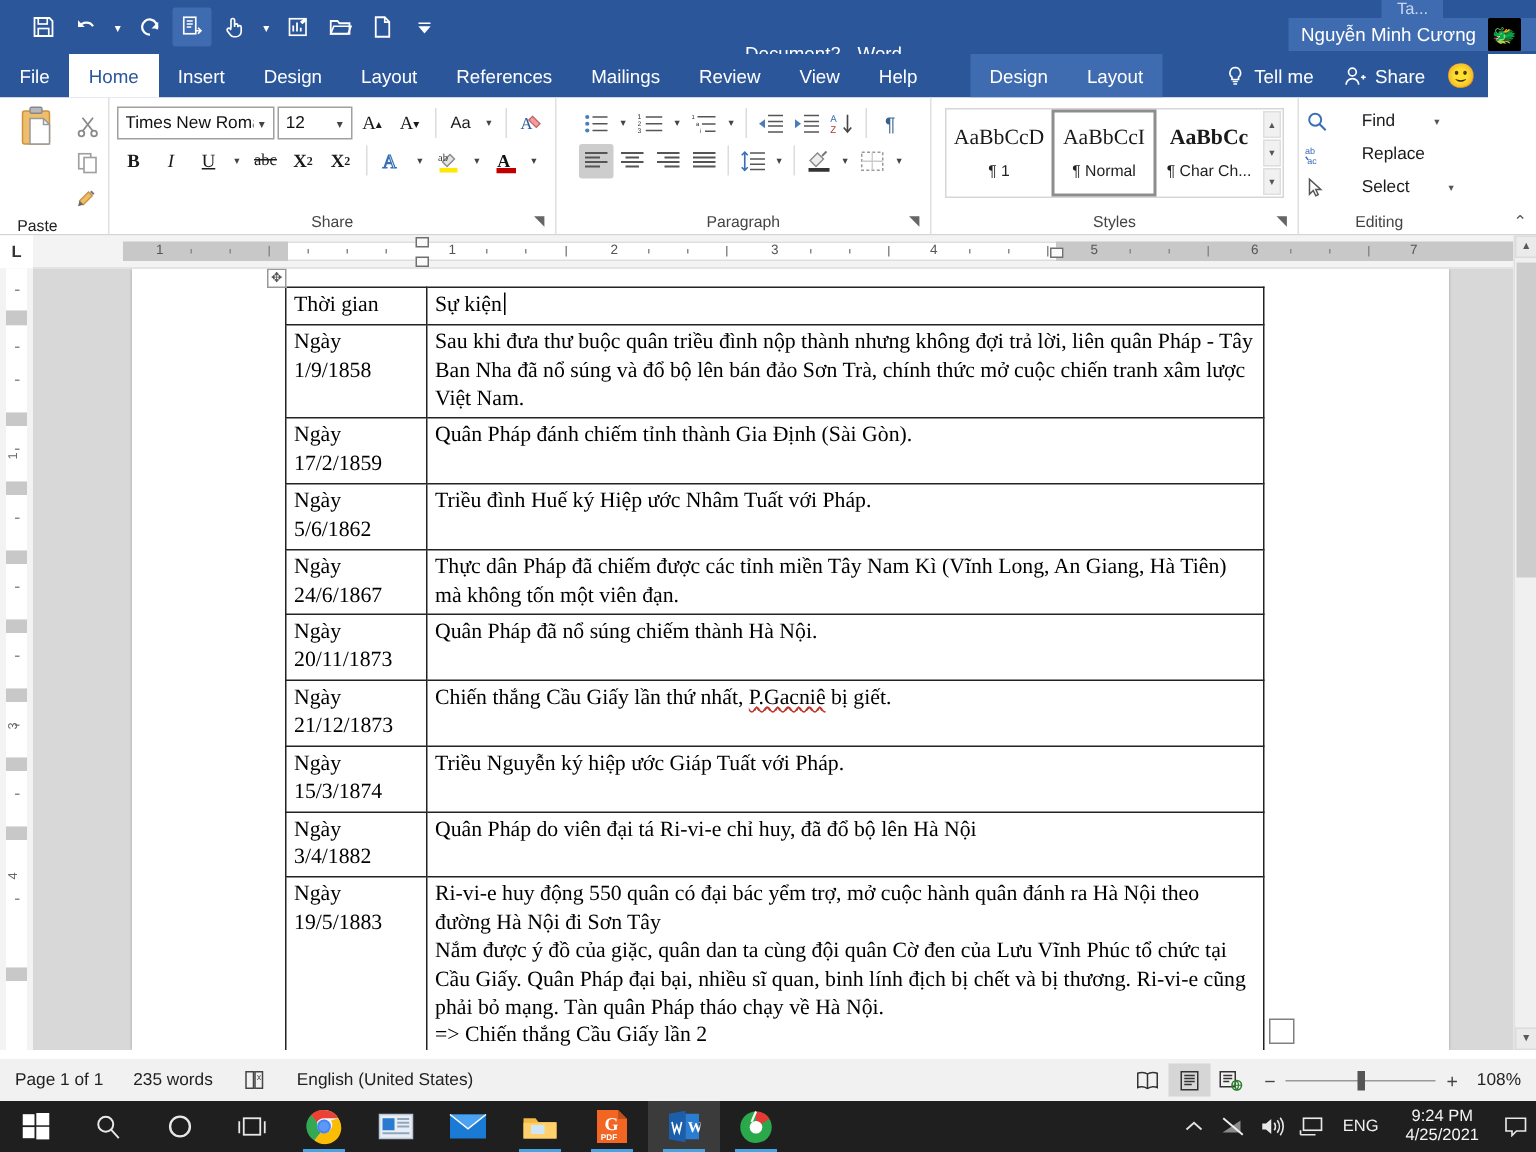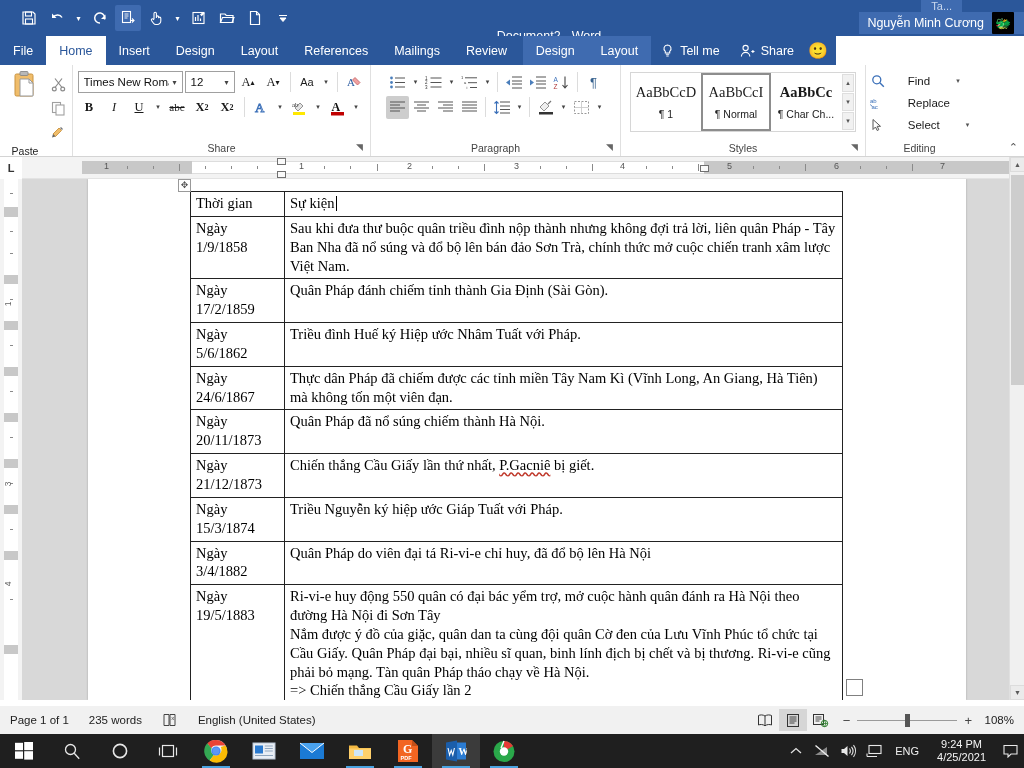--- a/index.html
+++ b/index.html
@@ -50,33 +50,33 @@
     display:flex; align-items:center; justify-content:center; font-size: 13px; color:#5ec46a;
   }
   .win-btn {
     width: 44px; height: 36px; display: flex; align-items: center; justify-content: center;
     color: #ffffff; font-size: 13px;
   }
   .win-btn.close-btn { font-size: 16px; }
 
   
   .ribbonbar {
-    position: absolute; top: 36px; left: 0; width: 836px; height: 29px;
+    position: absolute; top: 36px; left: 0; width: 992px; height: 29px;
     background: #2b579a; display: flex; align-items: flex-end;
   }
   .rtab {
     height: 29px; padding: 0 13px; color: #ffffff; font-size: 12.5px;
     display: flex; align-items: center;
   }
   .rtab.active { background: #ffffff; color: #2b579a; }
   .rtab.ctx { background: #3f6bb0; }
   .ribbon-right {
     position: absolute; right: 0; top: 0; height: 29px; display: flex; align-items: center;
   }
-  .tellme { color: #fff; font-size: 12.5px; display: flex; align-items: center; gap: 6px; padding: 0 10px; }
+  .tellme { color: #fff; font-size: 12.5px; display: flex; align-items: center; gap: 6px; padding: 0 10px; margin-left: 32px; }
   .share { color: #fff; font-size: 12.5px; display: flex; align-items: center; gap: 6px; padding: 0 10px; }
   .smiley { font-size: 16px; padding: 0 8px 0 4px; }
 
   
   .ribbon {
     position: absolute; top: 65px; left: 0; width: 1024px; height: 92px;
     background: #ffffff; border-bottom: 1px solid #d4d4d4;
     display: flex; align-items: stretch;
   }
   .grp { position: relative; display: flex; flex-direction: column; align-items: center; padding: 3px 5px 0 5px; }

